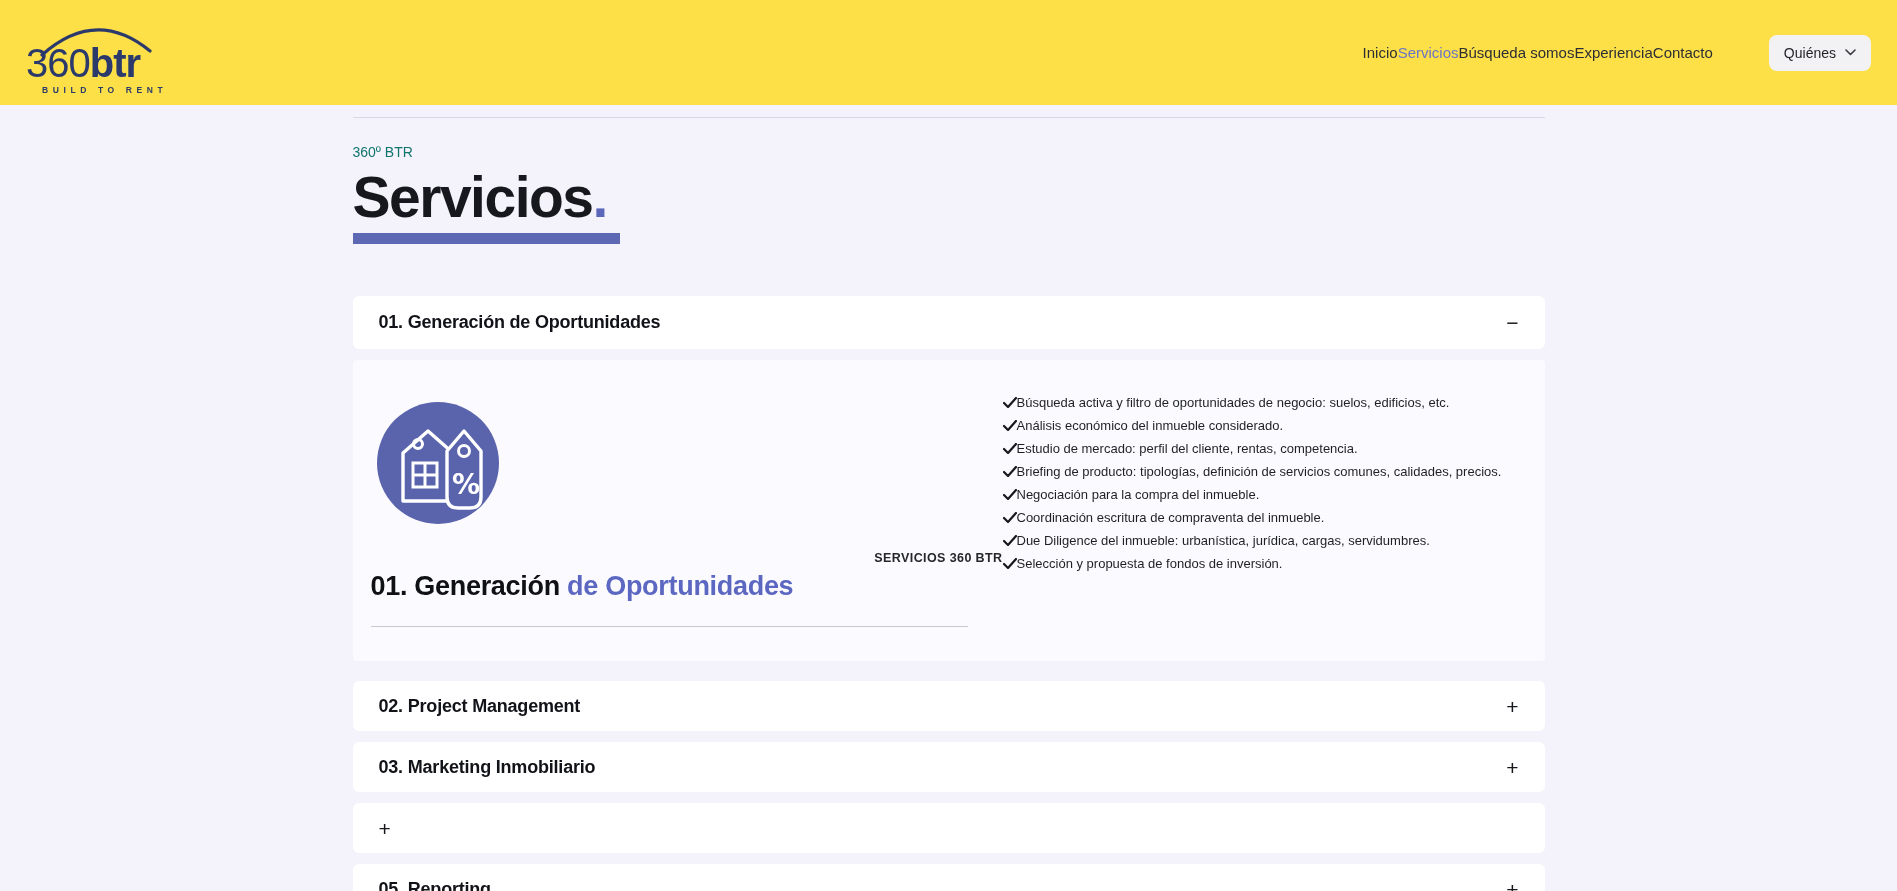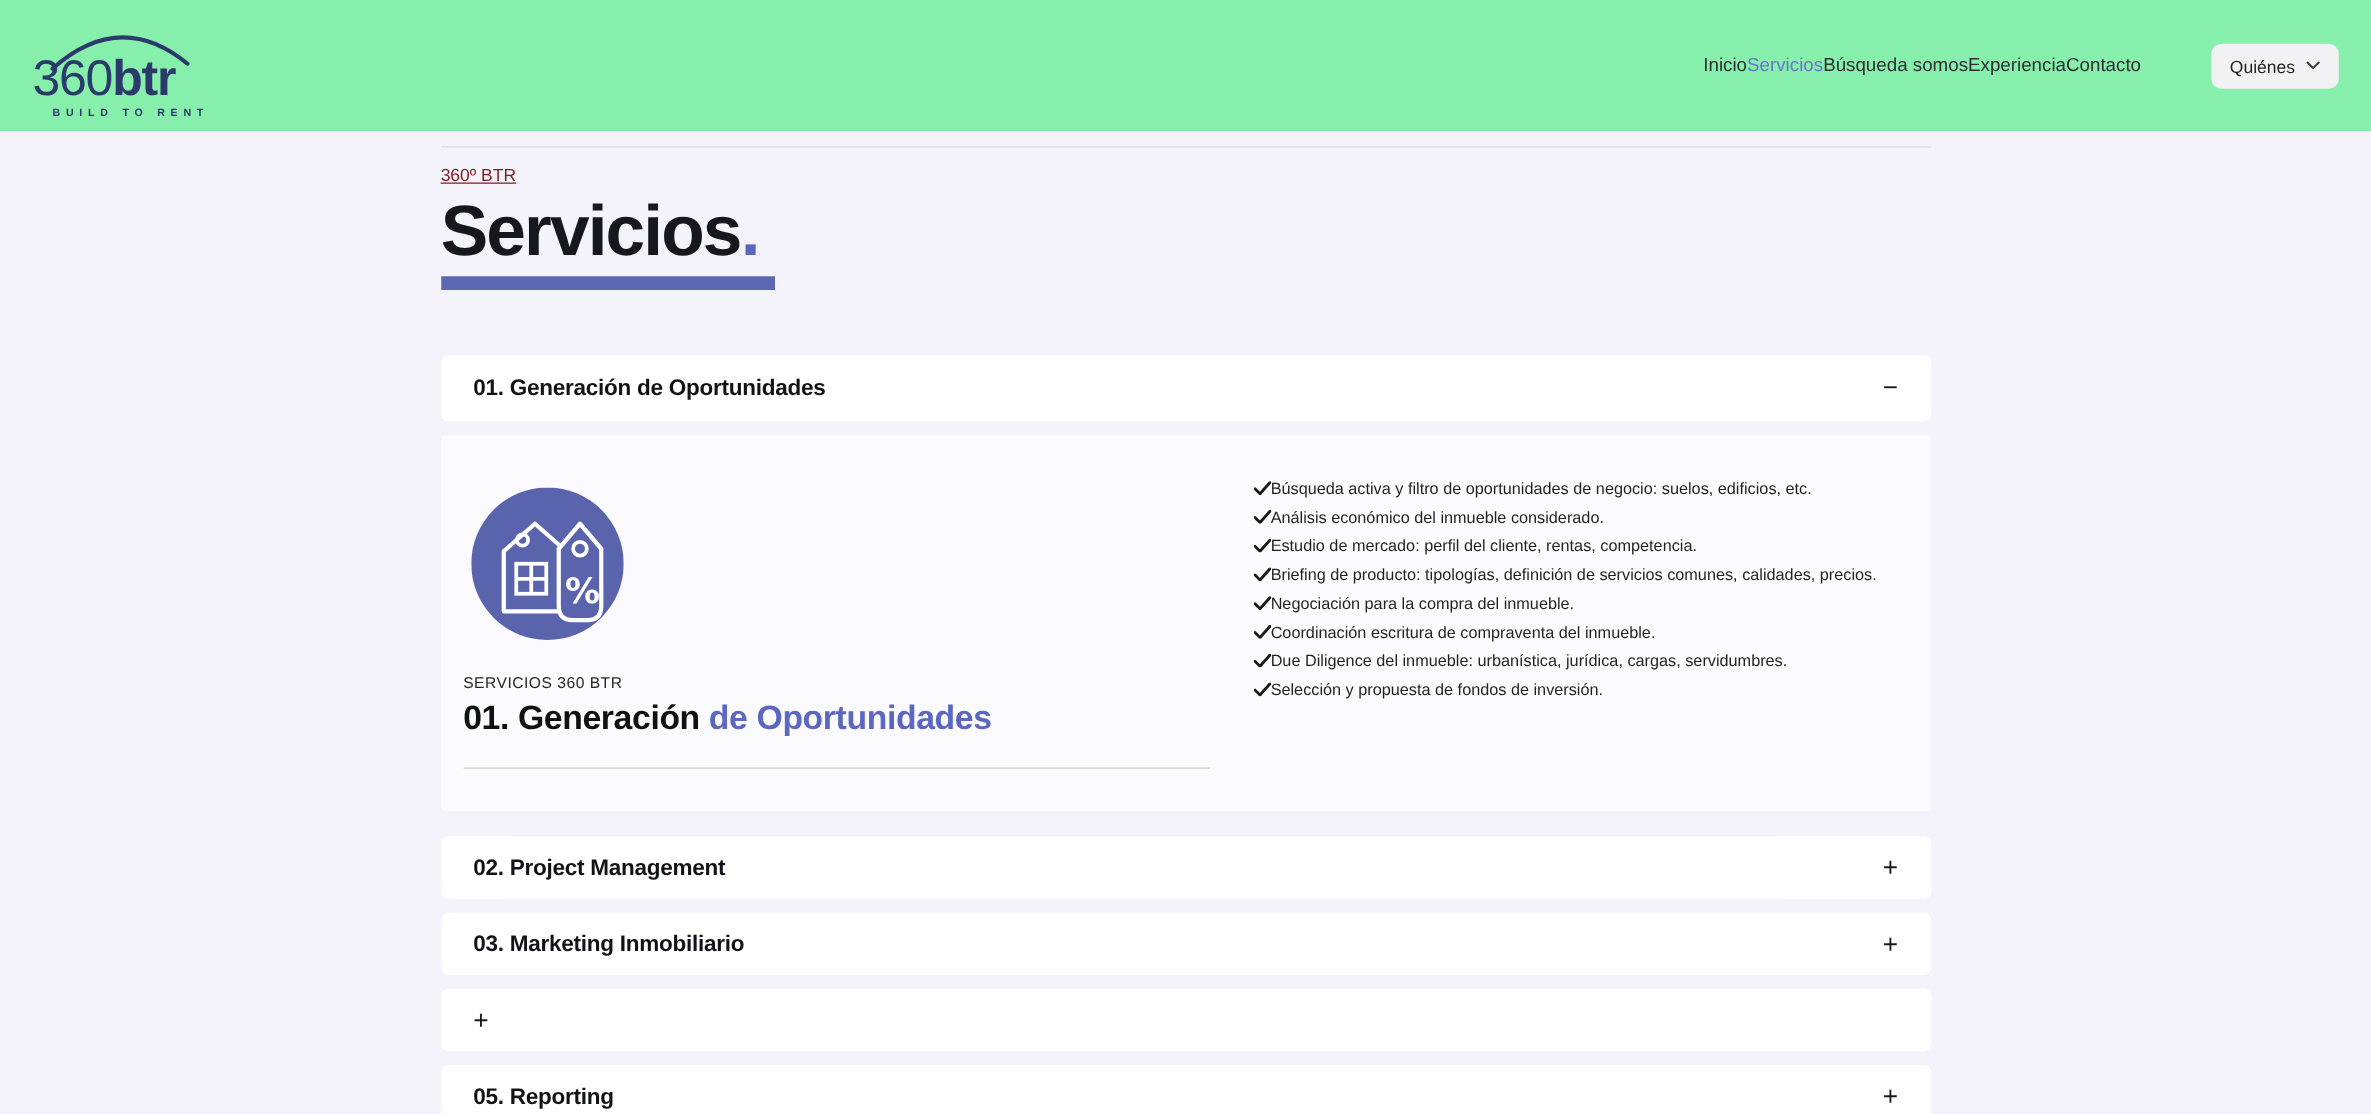--- a/index.html
+++ b/index.html
@@ -7,21 +7,21 @@
     width: 1897px; height: 891px;
     background: #f4f2fa;
     font-family: "Liberation Sans", sans-serif;
     overflow: hidden;
     color: #1a1b20;
   }
 
   
   .header {
     height: 105px;
-    background: #86efac;
+    background: #fde047;
     display: flex;
     align-items: center;
     justify-content: space-between;
     padding: 0 26px 0 26px;
   }
   .logo { position: relative; width: 150px; height: 80px; cursor: pointer; }
   .logo-arc { position: absolute; top: 8px; left: 14px; }
   .logo-word {
     position: absolute; top: 30px; left: 0;
     font-size: 40px; line-height: 1; color: #2b3a6b; letter-spacing: -1px;
@@ -48,21 +48,21 @@
     font-size: 14px;
     font-family: "Liberation Sans", sans-serif;
     color: #1f2025;
     display: flex; align-items: center; gap: 9px;
     cursor: pointer;
   }
 
   
   .main { width: 1192px; margin: 0 auto; }
   .top-divider { border-top: 1px solid #dbd8e4; margin-top: 12px; }
-  .eyebrow { margin-top: 14px; font-size: 14px; color: #7f1d1d; text-decoration: underline; }
+  .eyebrow { margin-top: 26px; font-size: 14px; color: #0f766e; }
   .page-title {
     margin-top: 9px;
     font-size: 57px; font-weight: 700; letter-spacing: -1.5px;
     color: #17181d; line-height: 1;
   }
   .page-title .dot { color: #5b67bb; }
   .title-underline { width: 267px; height: 11px; background: #5d68b4; margin-top: 7px; }
 
   
   .accordion { margin-top: 52px; display: flex; flex-direction: column; gap: 11px; }
@@ -83,22 +83,23 @@
     border-radius: 4px;
     min-height: 292px;
     display: flex;
     padding: 30px 0 34px 18px;
     margin-bottom: 9px;
   }
   .panel-left { width: 632px; padding-top: 12px; }
   .service-icon { display: block; margin-left: 6px; }
   .panel-label {
     margin-top: 27px;
-    font-size: 12.5px; font-weight: 400; letter-spacing: 0.4px;
+    font-size: 12.5px; font-weight: 700; letter-spacing: 0.4px;
     color: #26272c;
+    text-align: right;
   }
   .panel-heading { margin-top: 6px; font-size: 27px; font-weight: 700; color: #101114; letter-spacing: -0.3px; }
   .panel-heading .accent { color: #5b67c0; }
   .panel-divider { margin-top: 24px; width: 597px; border-top: 1px solid #c9c7d2; }
 
   .panel-right { flex: 1; padding-top: 4px; padding-right: 4px; }
   .checklist { list-style: none; }
   .check-item {
     display: flex; 
     margin-bottom: 5px;

